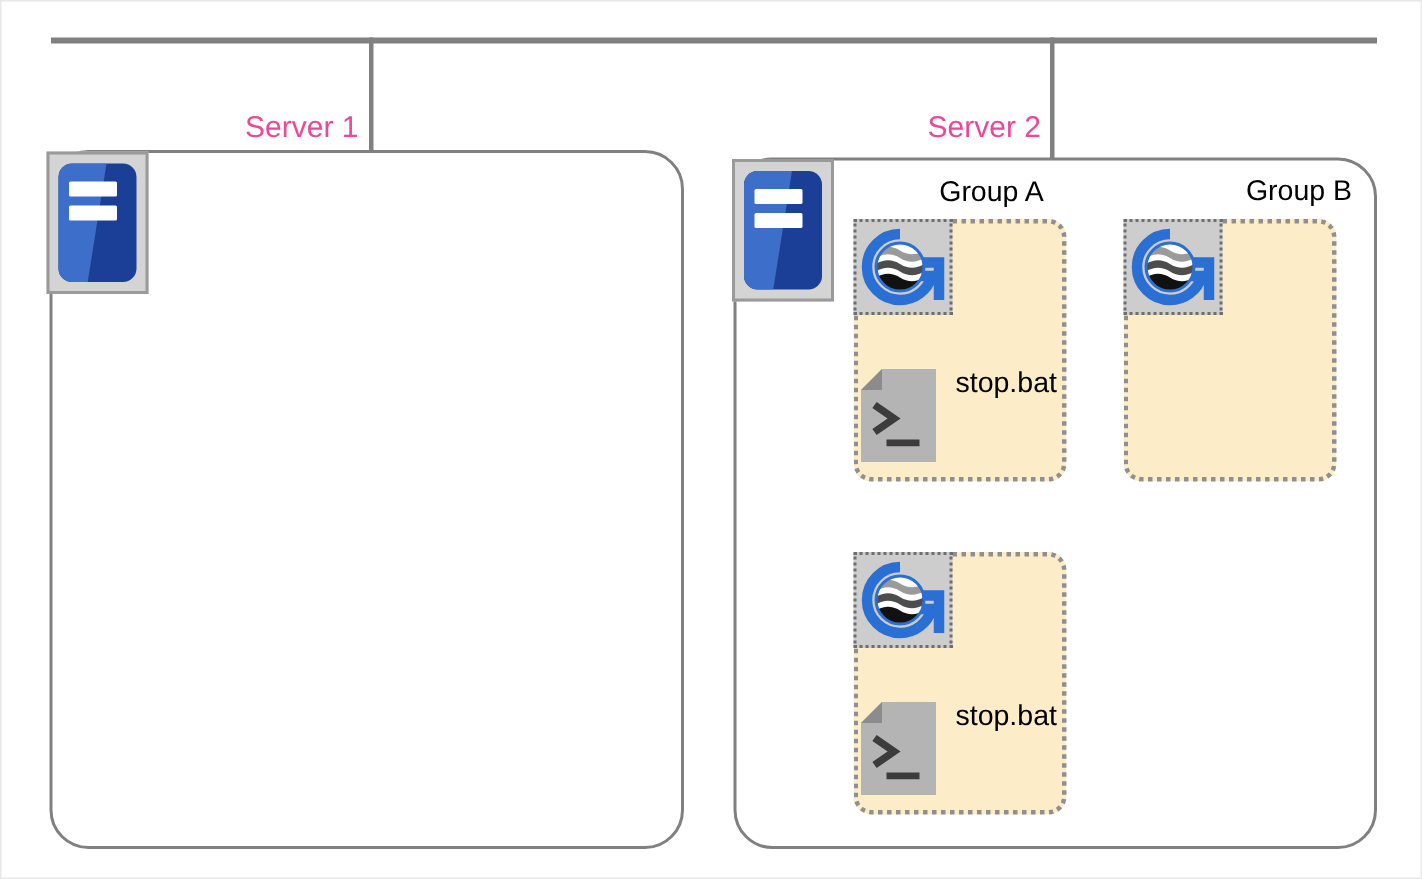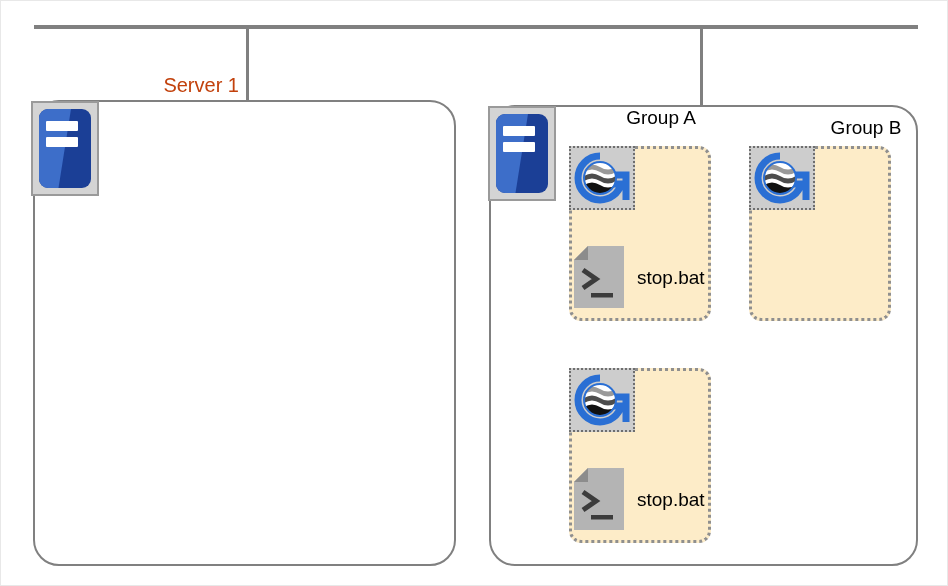--- a/index.html
+++ b/index.html
@@ -28,21 +28,21 @@
   .server-box {
     position: absolute;
     border: 2px solid #808080;
     border-radius: 26px;
     background: #ffffff;
     box-sizing: border-box;
   }
   .server-label {
     position: absolute;
     font-size: 20px;
-    color: #c2410c;
+    color: #ec4899;
     white-space: nowrap;
     text-align: right;
     line-height: 1;
   }
 
   
   .server-icon {
     position: absolute;
     width: 68px;
     height: 95px;
@@ -109,21 +109,21 @@
     display: flex;
     align-items: center;
     justify-content: center;
   }
   .gf-icon svg { display: block; }
 
   
   .bat-item {
     position: absolute;
     display: flex;
-    align-items: center;
+    align-items: flex-start;
     z-index: 3;
   }
   .bat-icon { width: 50px; height: 62px; display: block; flex: none; }
   .bat-label {
     font-size: 19px;
     color: #000000;
     margin-left: 13px;
     white-space: nowrap;
     line-height: 1;
   }
@@ -142,32 +142,33 @@
   <div class="server-box" style="left:32px; top:99px; width:423px; height:466px;"></div>
 
   <div class="server-icon" style="left:30px; top:100px;">
     <div class="body">
       <div class="sheen"></div>
       <div class="bar bar1"></div>
       <div class="bar bar2"></div>
     </div>
   </div>
 
+  <div class="server-label" style="left:515px; top:74px; width:178px;">Server 2</div>
 
   <div class="server-box" style="left:488px; top:104px; width:429px; height:461px;"></div>
 
   <div class="server-icon" style="left:487px; top:105px;">
     <div class="body">
       <div class="sheen"></div>
       <div class="bar bar1"></div>
       <div class="bar bar2"></div>
     </div>
   </div>
 
-  <div class="group-label" style="left:570px; top:107px; width:180px;">Group A</div>
+  <div class="group-label" style="left:570px; top:118px; width:180px;">Group A</div>
 
   <div class="group-box" style="left:568px; top:145px; width:142px; height:175px;"></div>
 
   <div class="gf-icon" style="left:568px; top:145px;">
     <svg width="56" height="54" viewBox="0 0 56 54" aria-hidden="true">
       <defs>
         <clipPath id="gfclipA">
             <circle cx="26" cy="27" r="16"></circle>
           </clipPath>
       </defs>

